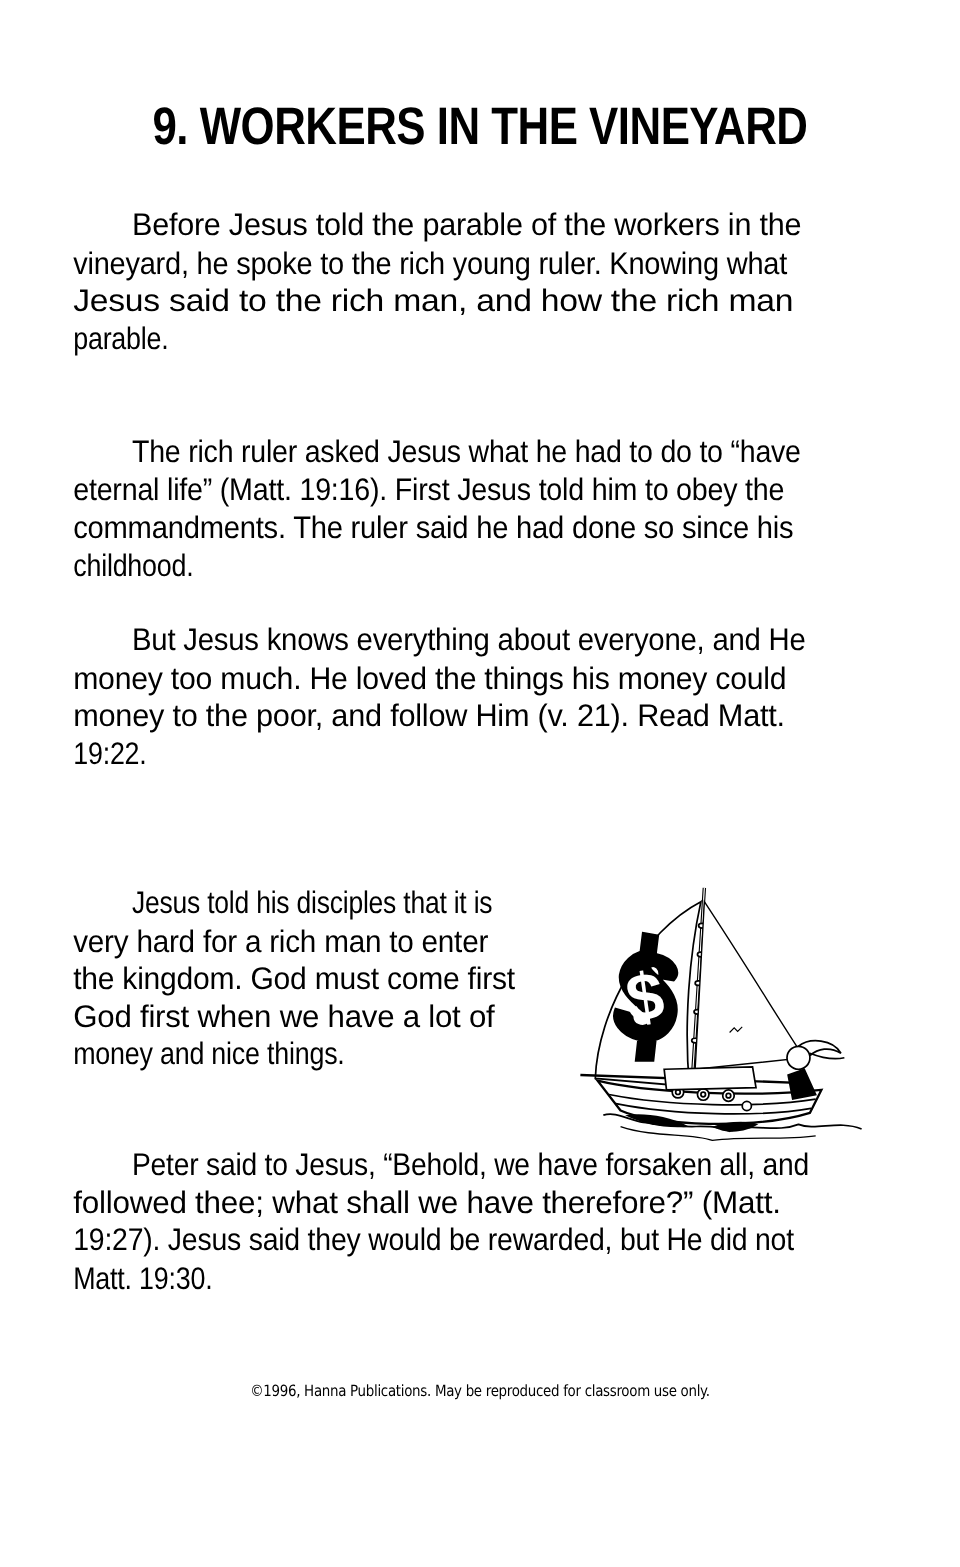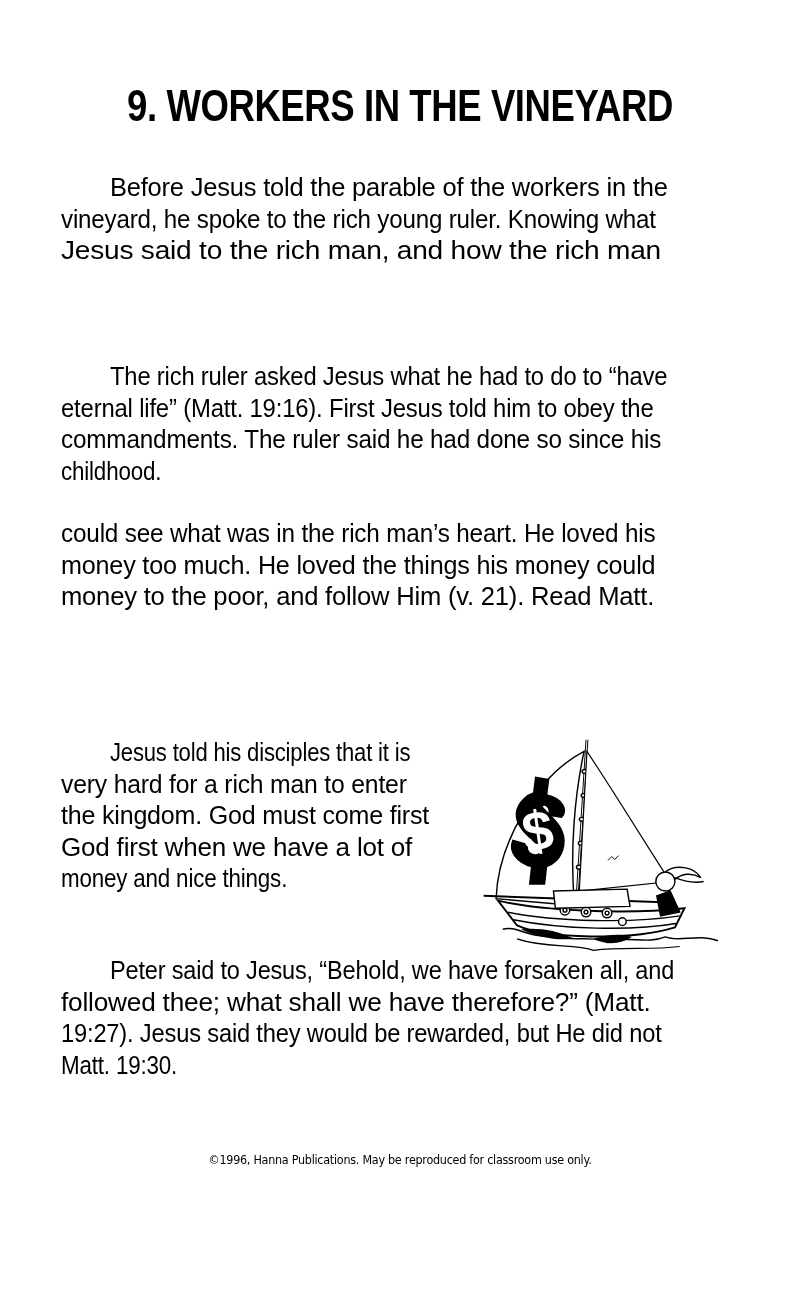--- a/index.html
+++ b/index.html
@@ -76,33 +76,35 @@
 <body>
 
 <div>
 
   <div class="title">9. WORKERS IN THE VINEYARD</div>
 
   <div class="para" style="top:172px;">
     <span class="line"><span class="line-inner indent fit" style="padding-left: 50.0281px; transform: scaleX(0.979449);">Before Jesus told the parable of the workers in the</span></span>
     <span class="line"><span class="line-inner fit" style="padding-left: 0px; transform: scaleX(0.928487);">vineyard, he spoke to the rich young ruler.  Knowing what</span></span>
     <span class="line"><span class="line-inner fit" style="padding-left: 0px; transform: scaleX(1.08016);">Jesus said to the rich man, and how the rich man</span></span>
+    <span class="line"><span class="line-inner shrink" style="transform: scaleX(0.86);">parable.</span></span>
   </div>
 
   <div class="para" style="top:361px;">
     <span class="line"><span class="line-inner indent fit" style="padding-left: 53.5828px; transform: scaleX(0.914472);">The rich ruler asked Jesus what he had to do to “have</span></span>
     <span class="line"><span class="line-inner fit" style="padding-left: 0px; transform: scaleX(0.918246);">eternal life” (Matt. 19:16).  First Jesus told him to obey the</span></span>
     <span class="line"><span class="line-inner fit" style="padding-left: 0px; transform: scaleX(0.934598);">commandments.  The ruler said he had done so since his</span></span>
     <span class="line"><span class="line-inner shrink" style="transform: scaleX(0.86);">childhood.</span></span>
   </div>
 
   <div class="para" style="top:518px;">
-    <span class="line"><span class="line-inner fit" style="padding-left: 0px; transform: scaleX(0.93494);">could see what was in the rich man’s heart.  He loved his</span></span>
+    <span class="line"><span class="line-inner indent fit" style="padding-left: 52.1306px; transform: scaleX(0.939948);">But Jesus knows everything about everyone, and He</span></span>
     <span class="line"><span class="line-inner fit" style="padding-left: 0px; transform: scaleX(0.967732);">money too much.  He loved the things his money could</span></span>
     <span class="line"><span class="line-inner fit" style="padding-left: 0px; transform: scaleX(0.983345);">money to the poor, and follow Him (v. 21).   Read Matt.</span></span>
+    <span class="line"><span class="line-inner shrink" style="transform: scaleX(0.86);">19:22.</span></span>
   </div>
 
   <div class="para" style="top:737px; width:420px;">
     <span class="line"><span class="line-inner indent fit" style="padding-left: 57.8103px; transform: scaleX(0.847599);">Jesus told his disciples that it is</span></span>
     <span class="line"><span class="line-inner fit" style="padding-left: 0px; transform: scaleX(0.951505);">very hard for a rich man to enter</span></span>
     <span class="line"><span class="line-inner fit" style="padding-left: 0px; transform: scaleX(0.962578);">the kingdom.  God must come first</span></span>
     <span class="line"><span class="line-inner fit" style="padding-left: 0px; transform: scaleX(1.00098); text-align: center;">God first when we have a lot of</span></span>
     <span class="line"><span class="line-inner shrink" style="transform: scaleX(0.86);">money and nice things.</span></span>
   </div>
 

